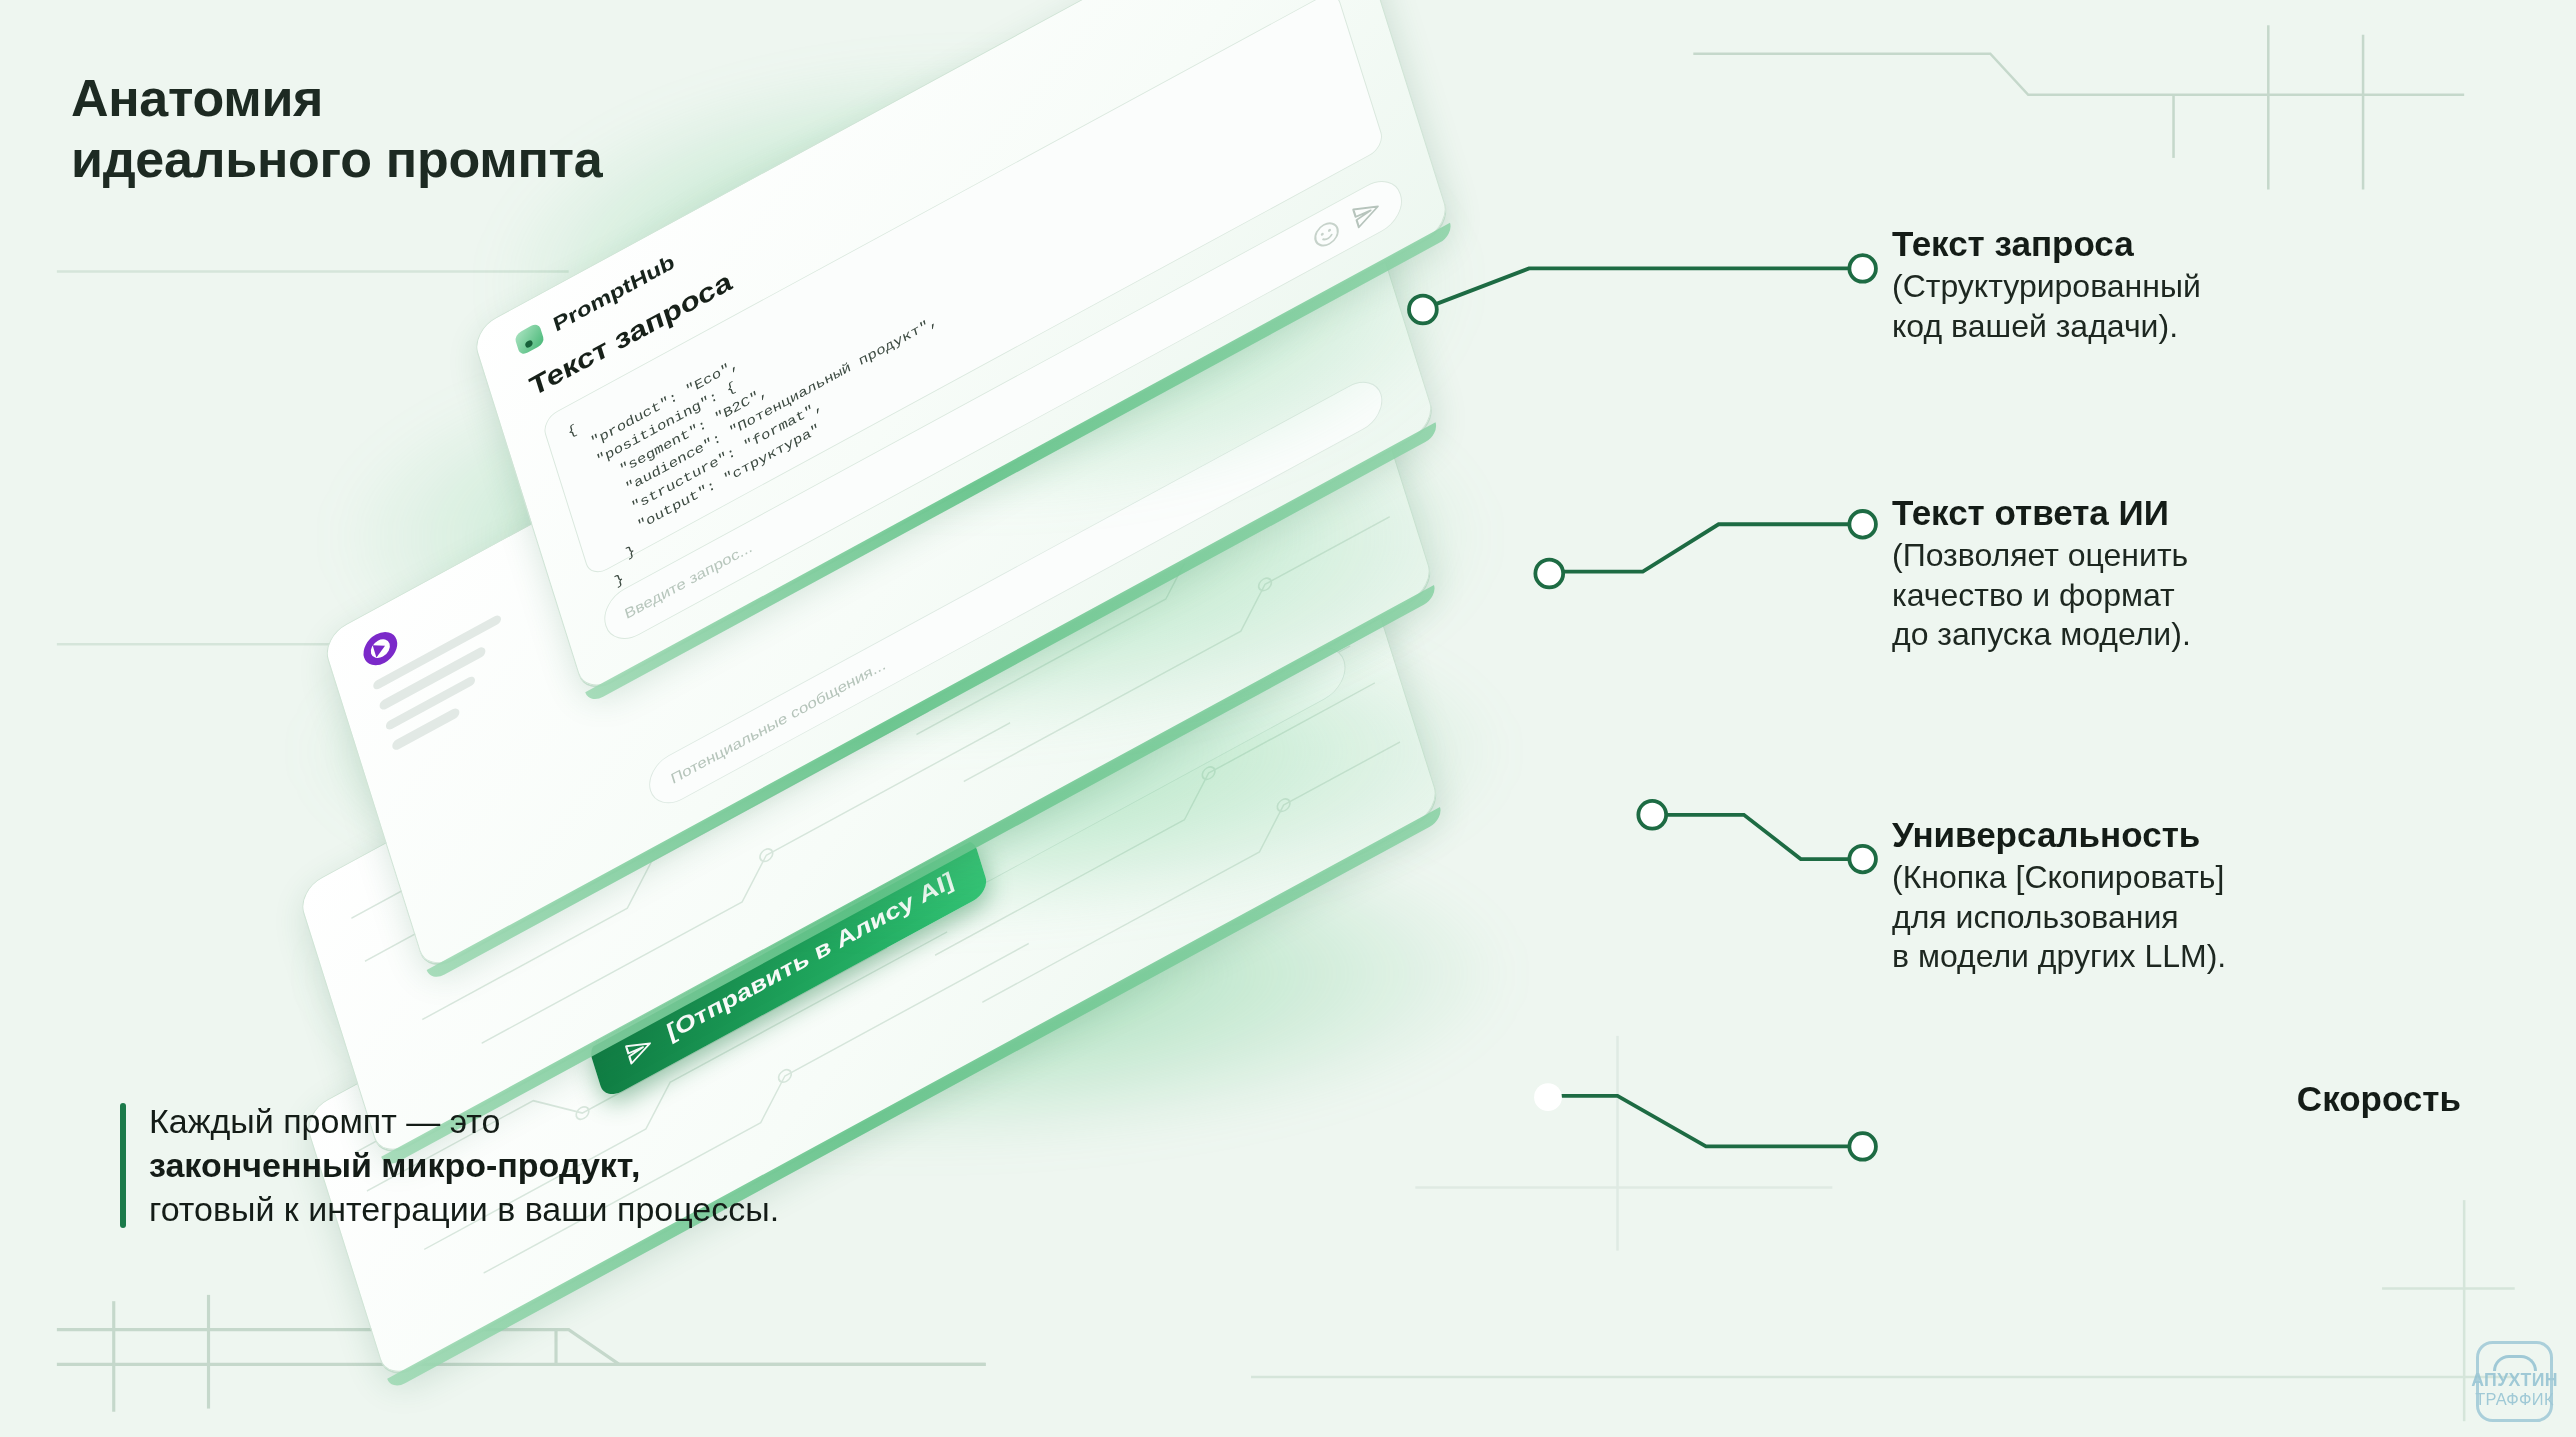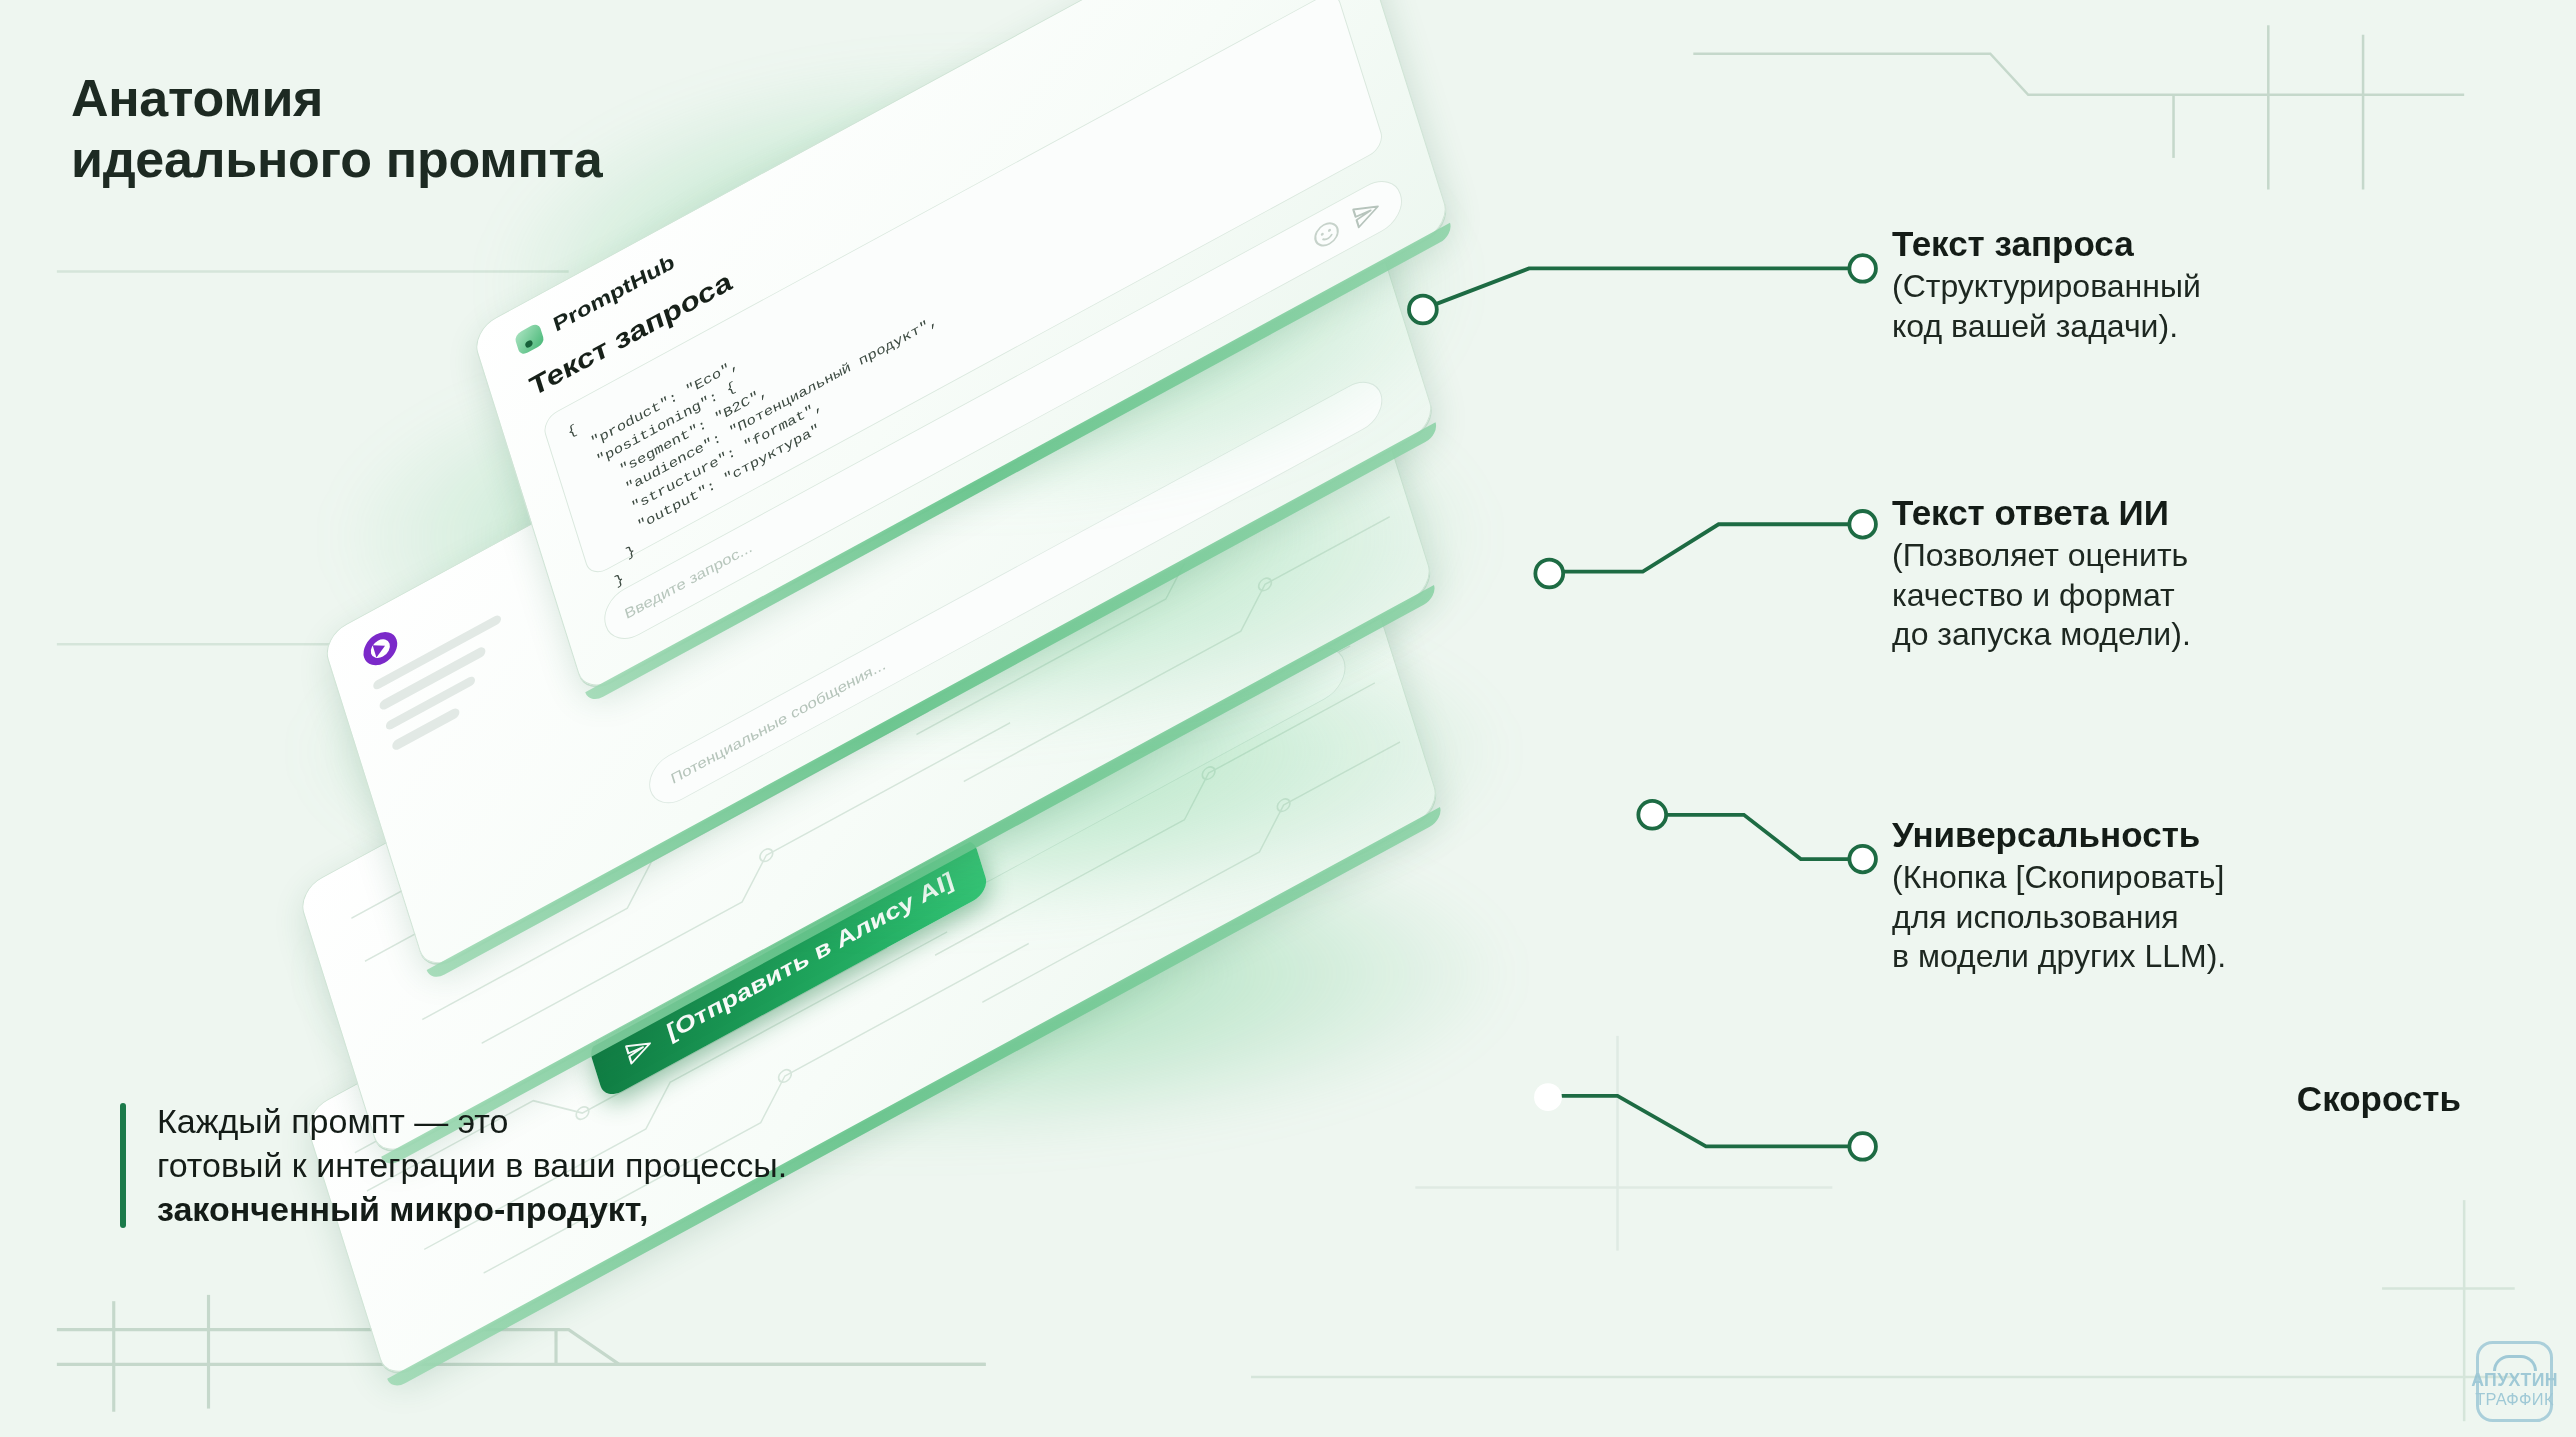--- a/index.html
+++ b/index.html
@@ -142,21 +142,21 @@
   .ann { position:absolute; width:569px; }
   .ann h3 { font-size:35px; font-weight:bold; color:#141c17; line-height:1.12; margin-bottom:3.8px; }
   .ann p  { font-size:32px; color:#1d2720; line-height:1.24; font-weight:normal; }
 
   #ann1 { left:1892px; top:224px; }
   #ann2 { left:1892px; top:493px; }
   #ann3 { left:1892px; top:815px; }
   #ann4 { left:1892px; top:1079px;text-align:right; }
 
   
-  .quote { position:absolute; left:120px; top:1099px; width:1112px; padding-left:37px; }
+  .quote { position:absolute; left:120px; top:1099px; width:1112px; padding-left:29px; }
   .quote:before {
     content:""; position:absolute; left:0; top:3.8px; bottom:3.8px; width:5.7px;
     background:#1b7a4a; border-radius:3.2px;
   }
   .quote .l { font-size:34px; line-height:1.3; color:#141c17; }
   .quote .l.bold { font-weight:bold; }
 
   
   .wm {
     position:absolute; right:23px; bottom:15px; width:77px; height:81px;
@@ -370,22 +370,22 @@
   <p style="white-space:pre-line">(Кнопка [Скопировать]
 для использования
 в модели других LLM).</p>
 </div>
 <div class="ann" id="ann4">
   <h3>Скорость</h3>
 </div>
 
 <div class="quote">
   <div class="l">Каждый промпт — это</div>
+  <div class="l bold">законченный микро-продукт,</div>
   <div class="l">готовый к интеграции в ваши процессы.</div>
-  <div class="l bold">законченный микро-продукт,</div>
 </div>
 
 <div class="wm">
   <div class="arc"></div>
   <div class="t1">АПУХТИН</div>
   <div class="t2">ТРАФФИК</div>
 </div>
 
 
 </body></html>

